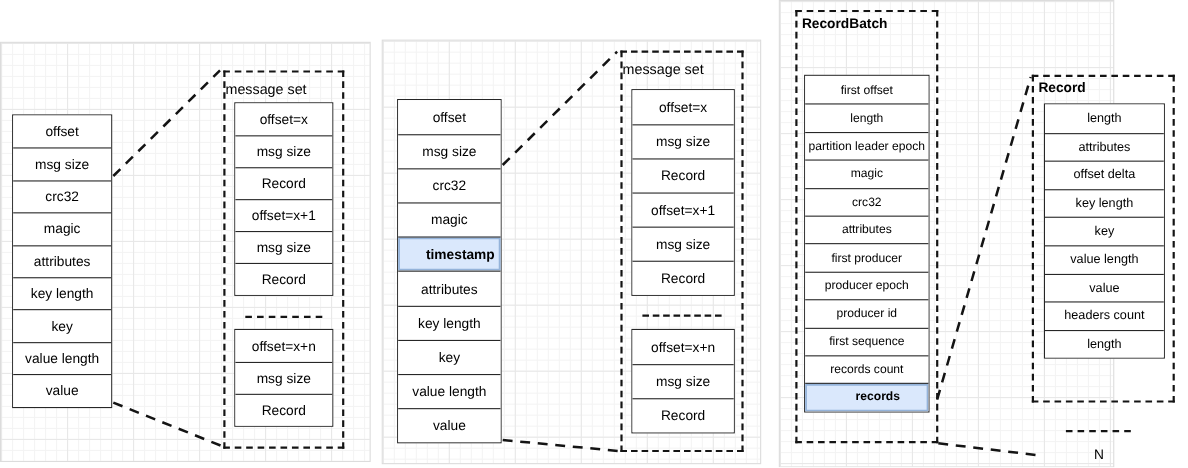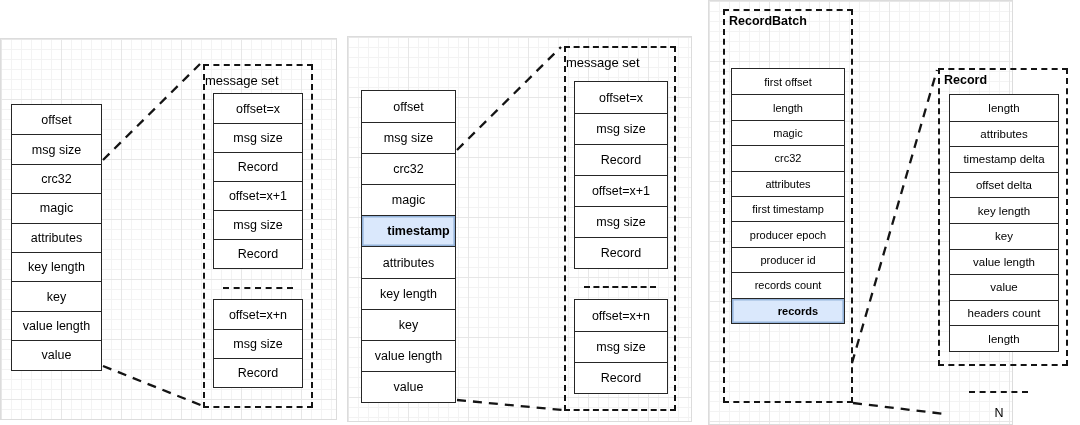--- a/index.html
+++ b/index.html
@@ -118,38 +118,39 @@
 
   <div class="panel" style="left:708px;top:0;width:305px;height:425px;">
 
     <div class="dashed-box" style="left:14px;top:8px;width:130px;height:394px;">
       <div class="corner-title">RecordBatch</div>
     </div>
 
     <div class="stack" style="left:22px;top:35px;width:114px;margin-top:32px;">
       <div class="row rb-row">first offset</div>
       <div class="row rb-row">length</div>
+      <div class="row rb-row">partition leader epoch</div>
       <div class="row rb-row">magic</div>
       <div class="row rb-row">crc32</div>
       <div class="row rb-row">attributes</div>
-      <div class="row rb-row">first timestamp</div>
+      <div class="row rb-row">first producer</div>
       <div class="row rb-row">producer epoch</div>
       <div class="row rb-row">producer id</div>
+      <div class="row rb-row">first sequence</div>
       <div class="row rb-row">records count</div>
       <div class="row rb-row hl">records</div>
     </div>
 
     <div class="dashed-box" style="left:229px;top:67px;width:130px;height:298px;">
       <div class="corner-title">Record</div>
     </div>
 
     <div class="stack" style="left:240px;top:93px;width:110px;">
       <div class="row rc-row">length</div>
       <div class="row rc-row">attributes</div>
-      <div class="row rc-row">timestamp delta</div>
       <div class="row rc-row">offset delta</div>
       <div class="row rc-row">key length</div>
       <div class="row rc-row">key</div>
       <div class="row rc-row">value length</div>
       <div class="row rc-row">value</div>
       <div class="row rc-row">headers count</div>
       <div class="row rc-row">length</div>
     </div>
 
     <div class="dash-divider" style="left:260px;top:390px;width:59px;"></div>

